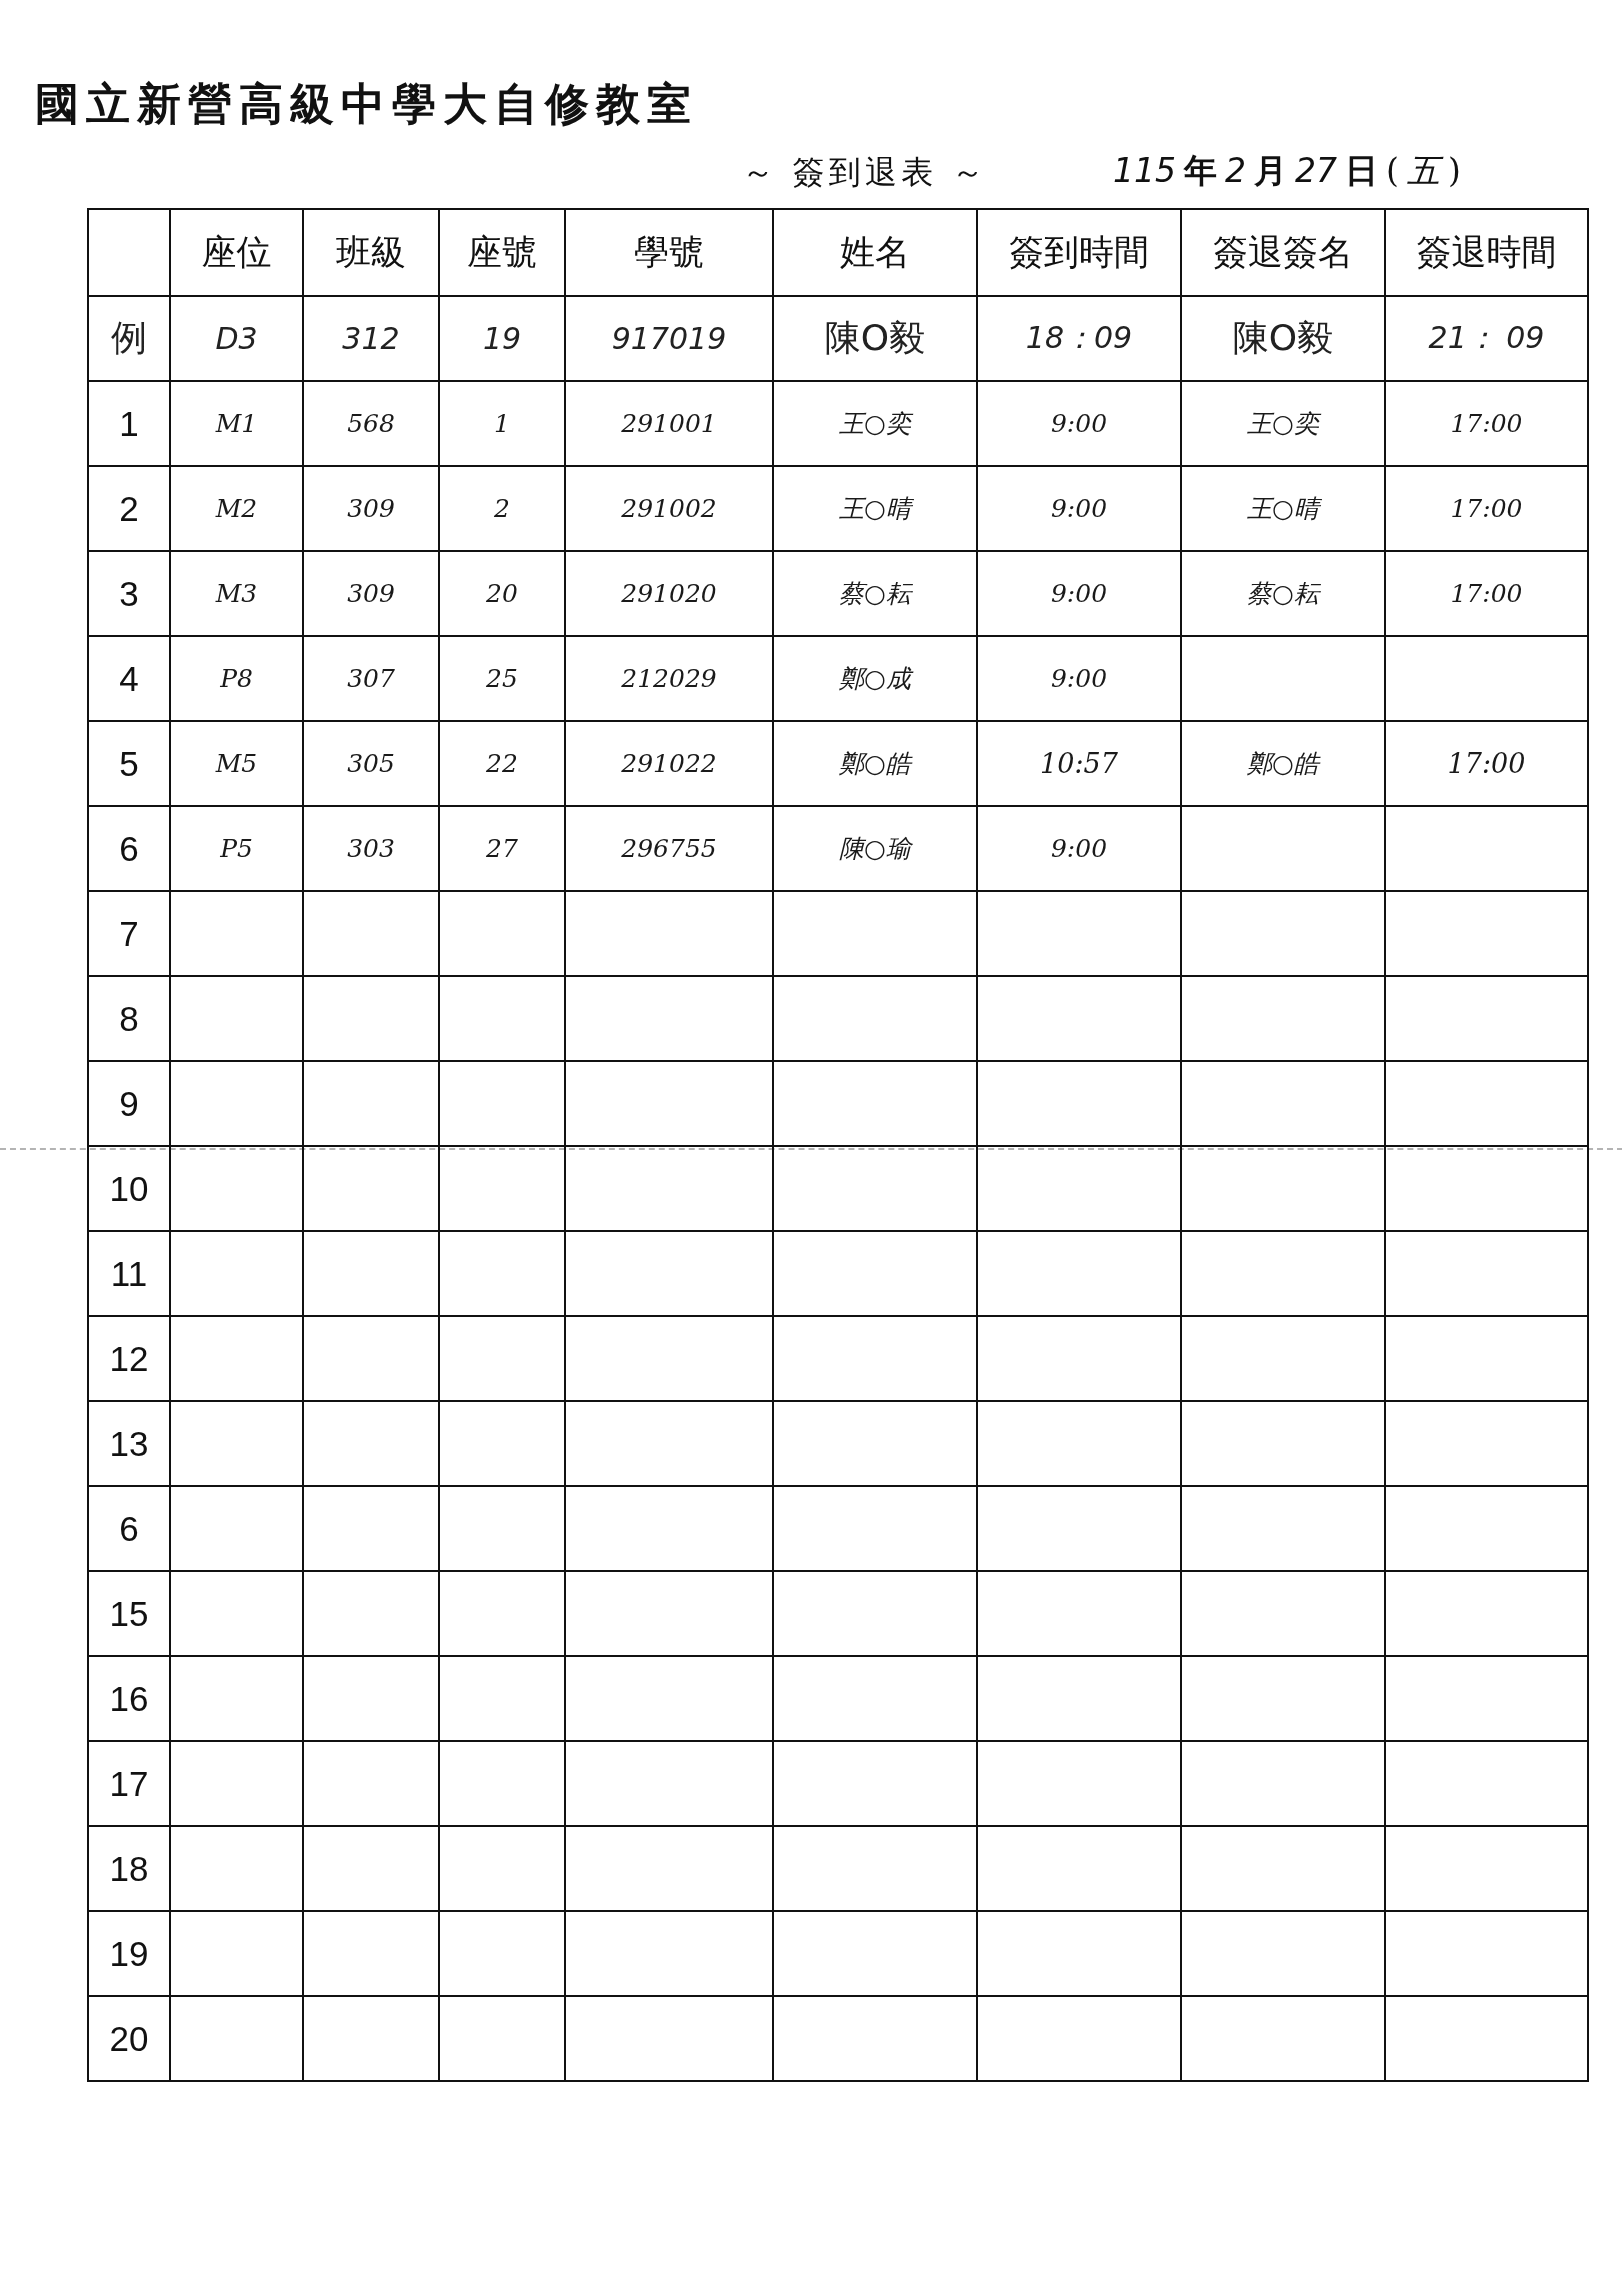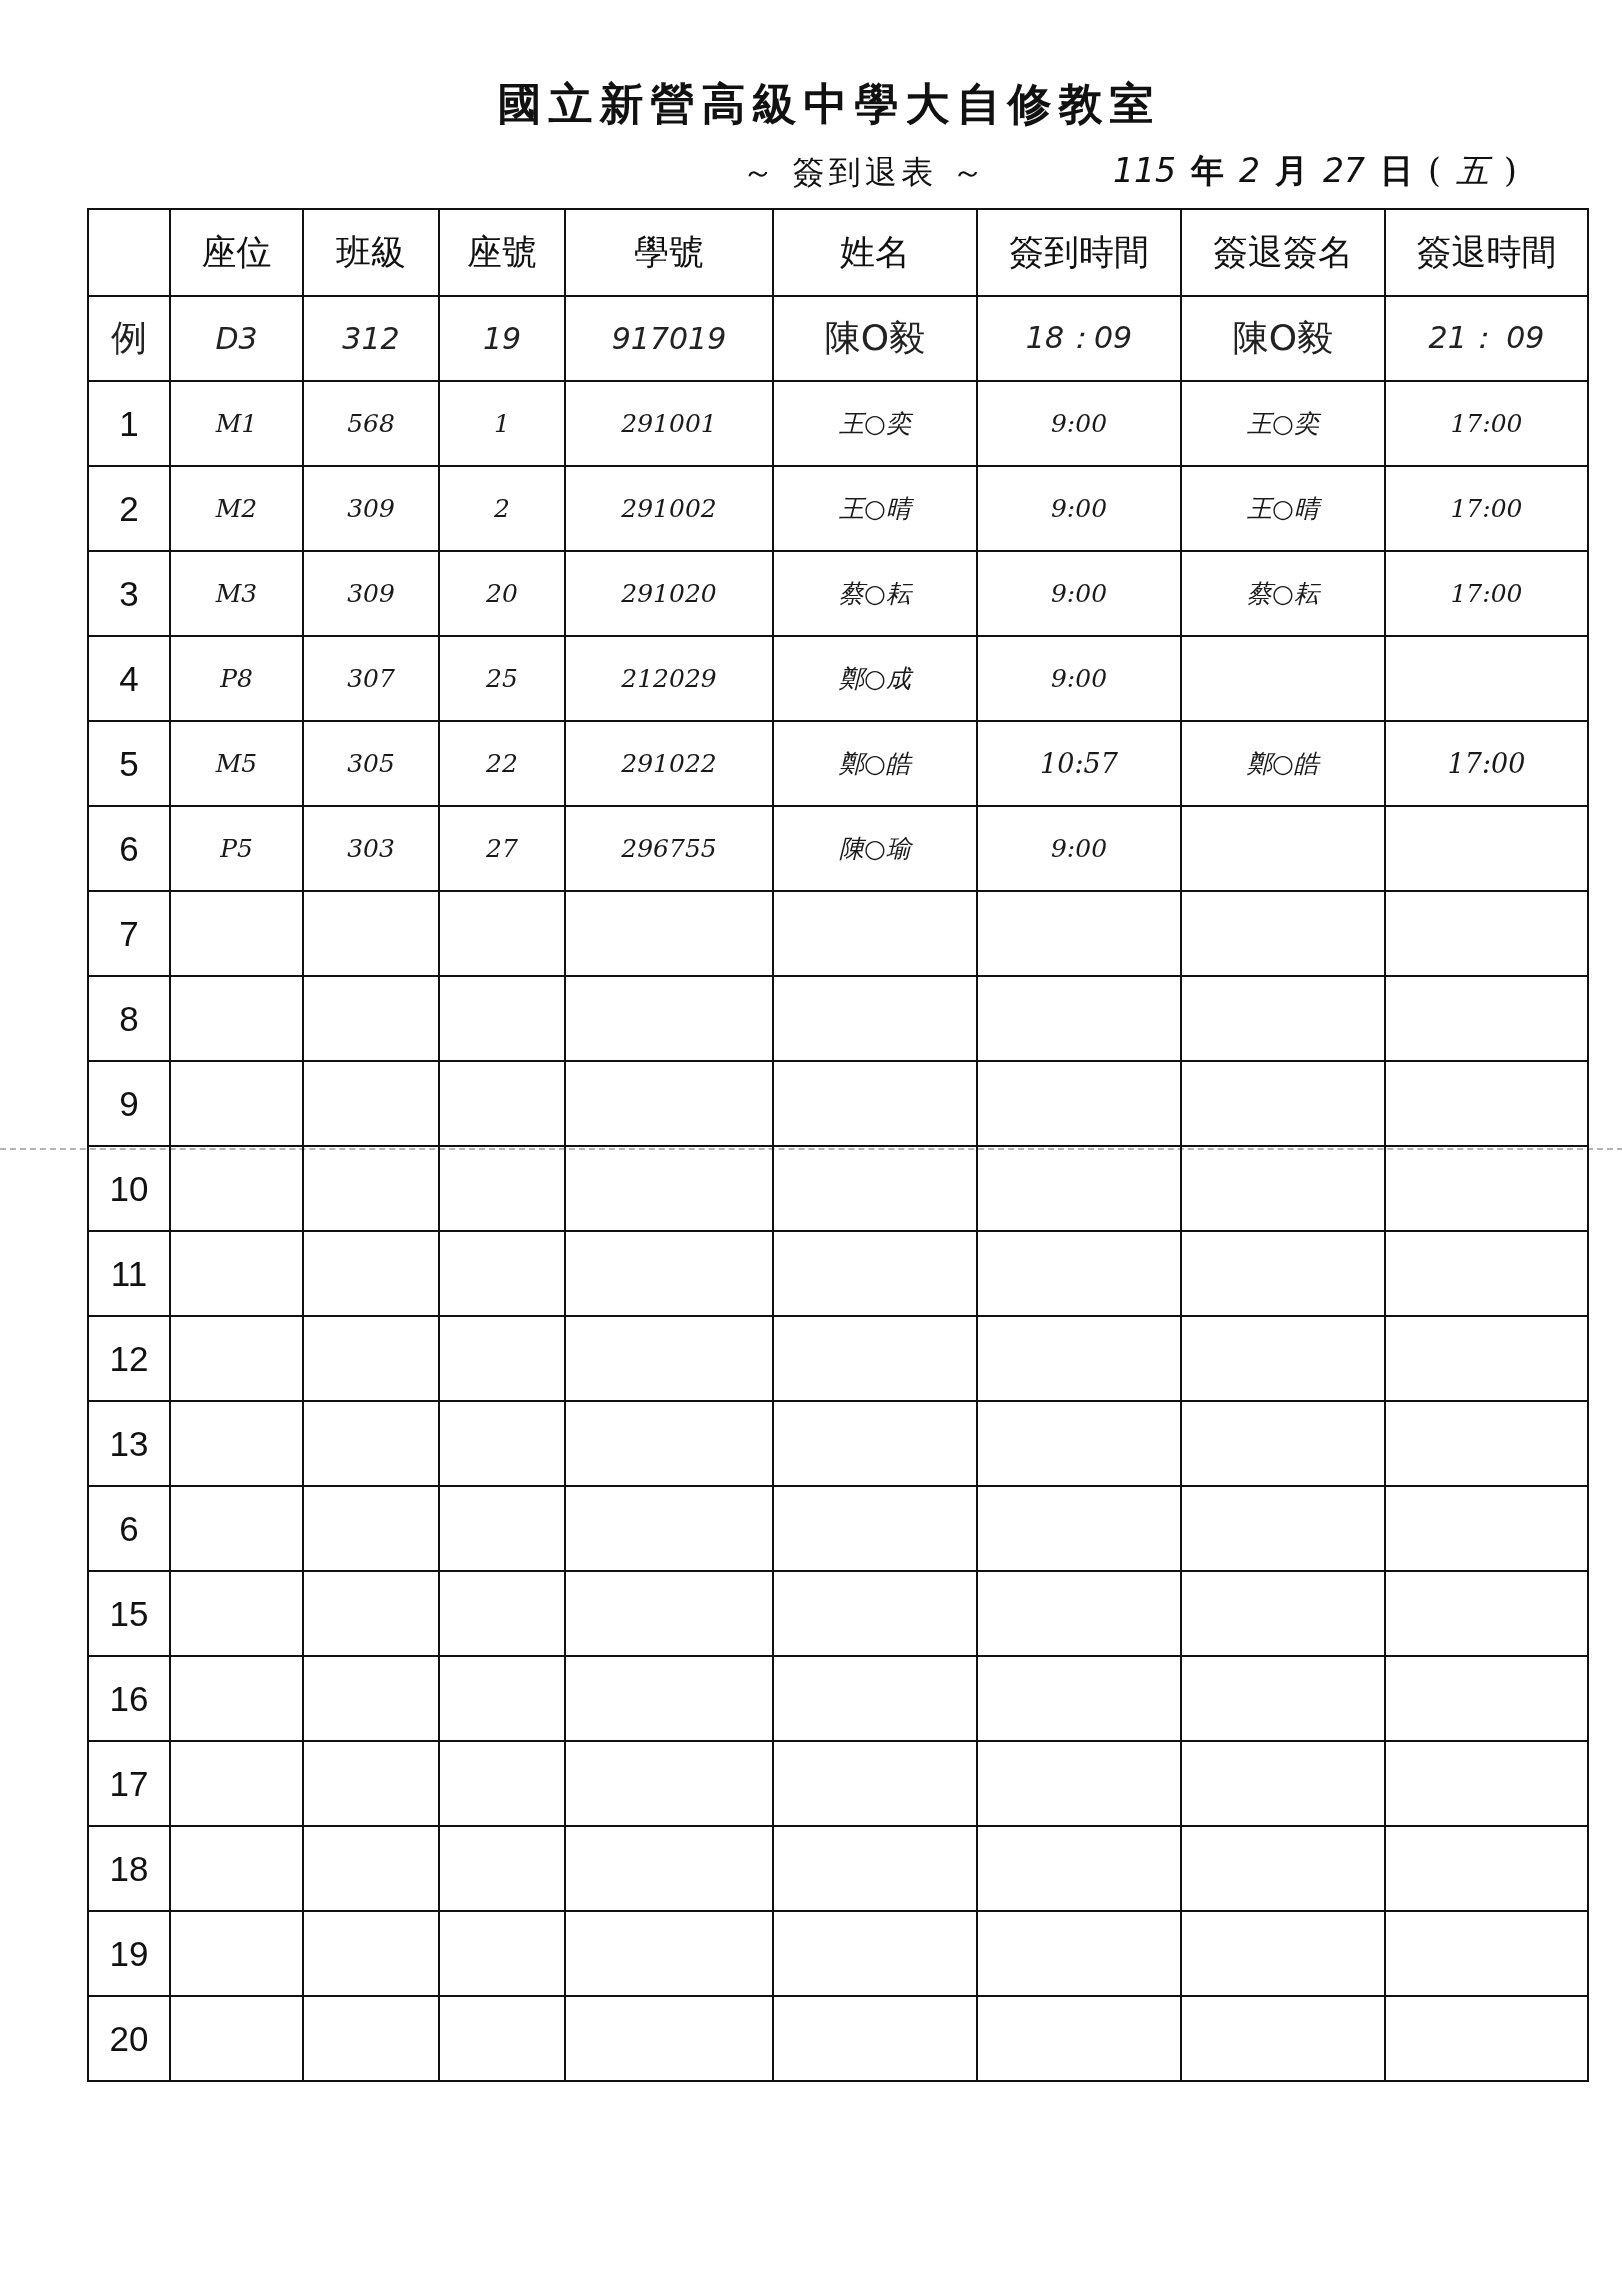--- a/index.html
+++ b/index.html
@@ -1,24 +1,24 @@
 <!DOCTYPE html>
 <html style="font-size:11px"><head>
 <meta charset="utf-8">
 <style>
   html, body { margin:0; padding:0; background:#ffffff; }
   body { width:1623px; height:2295px; position:relative; overflow:hidden;
          font-family:"DejaVu Sans", sans-serif; color:#111; }
-  .title { position:absolute; left:0; width:1623px; top:75px; text-align:center;
+  .title { position:absolute; left:0; width:1623px; top:75px; text-align:left;
            font-family:"DejaVu Serif", serif; font-weight:bold; font-size:44px;
            letter-spacing:7px; padding-left:35px; box-sizing:border-box; }
   .subtitle { position:absolute; left:742px; top:151px; font-size:32px;
               font-family:"DejaVu Serif", serif; letter-spacing:4.2px;text-align:center; }
   .date { position:absolute; left:1113px; top:149px; font-size:33px;
-          font-family:"DejaVu Serif", serif; display:flex; gap:15px; align-items:baseline; }
+          font-family:"DejaVu Serif", serif; display:flex; gap:8px; align-items:baseline; }
   .date .hand { font-style:italic; font-family:"DejaVu Sans", sans-serif; font-weight:normal; }
   .date .unit { font-weight:bold; }
   .fold { position:absolute; left:0; top:1148px; width:1623px; border-top:2.1px dashed #777; opacity:.55; }
   table.sheet { position:absolute; left:87px; top:208px; width:1499px;
                 border-collapse:collapse; table-layout:fixed; }
   table.sheet td, table.sheet th { border:2.8px solid #111; height:83px; padding:0;
                 text-align:center; vertical-align:middle; overflow:hidden; white-space:nowrap; }
   table.sheet th { font-weight:normal; font-size:35px; height:85px; }
   td.rownum { font-size:35px; font-family:"Liberation Sans", sans-serif; }
   td.example { font-style:italic; font-size:30px; color:#222; font-family:"DejaVu Sans", sans-serif; }

